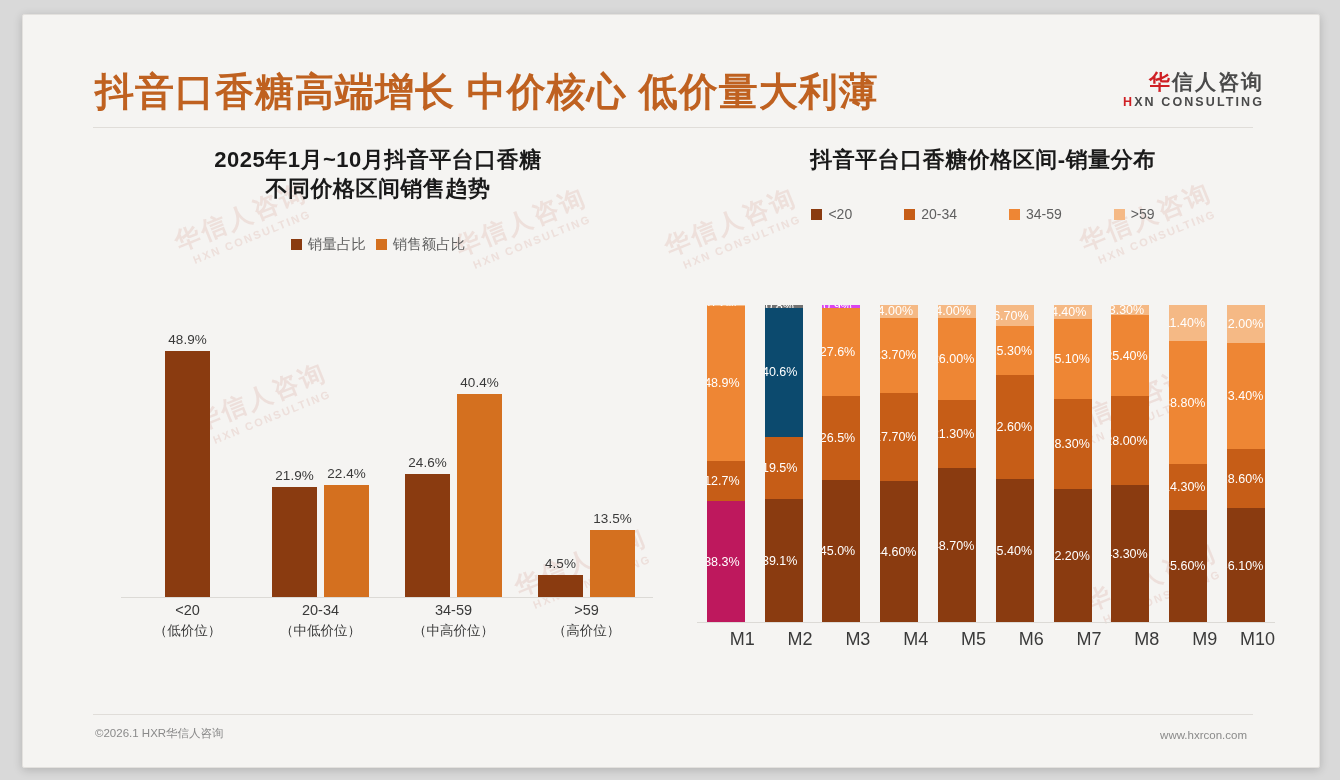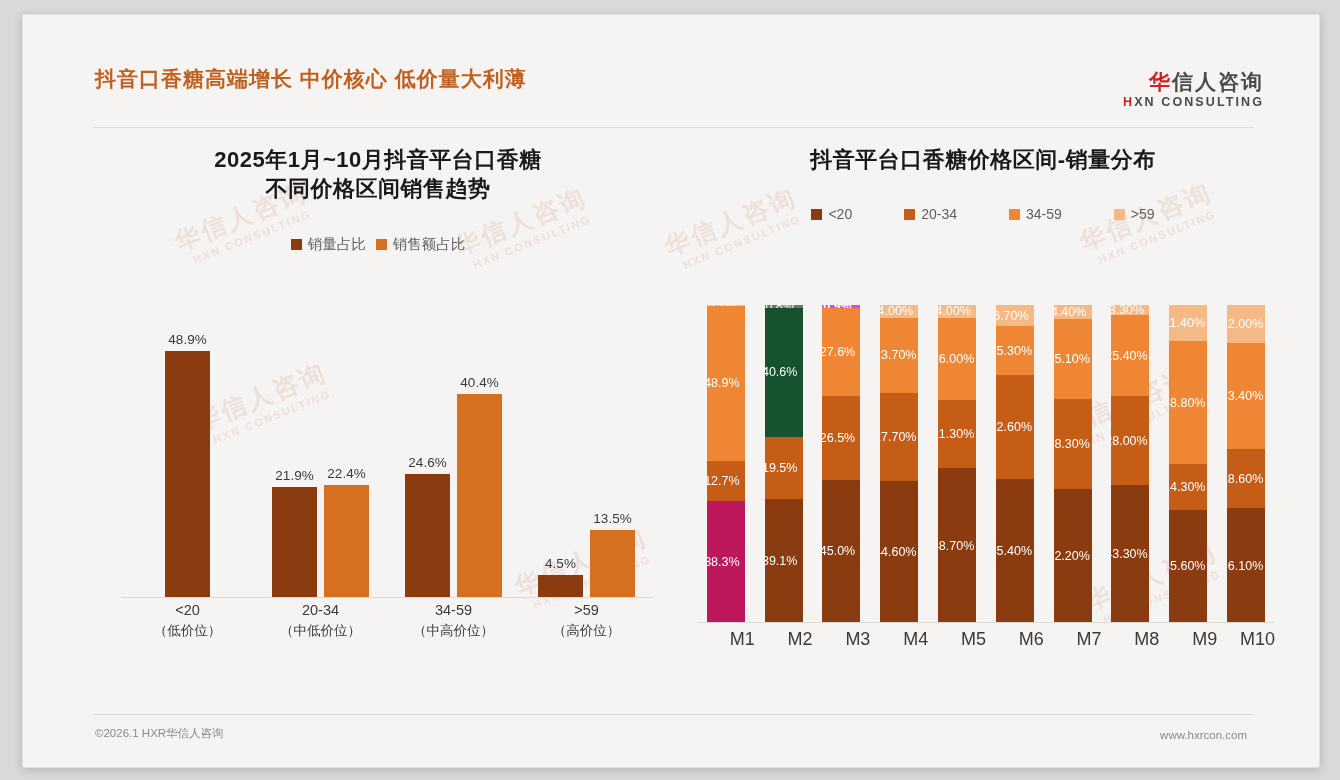--- a/index.html
+++ b/index.html
@@ -21,21 +21,21 @@
     font-family:"Liberation Sans",sans-serif;pointer-events:none;
     transform:rotate(-22deg);transform-origin:center;
     white-space:nowrap;user-select:none;
   }
   .wm .cn{font-size:25px;font-weight:700;letter-spacing:3px;display:block;}
   .wm .en{font-size:11px;font-weight:700;letter-spacing:2px;display:block;margin-left:10px;}
   
   .hdr{position:absolute;left:0;top:0;width:100%;height:95px;}
   .hdr-title{
     position:absolute;left:72px;top:50px;
-    font-size:21px;font-weight:700;color:#bf6120;letter-spacing:1px;
+    font-size:39px;font-weight:700;color:#bf6120;letter-spacing:1px;
     white-space:nowrap;
   }
   .hdr-rule{position:absolute;left:70px;top:112px;width:1160px;height:1px;background:#e0ddd9;}
   .logo{position:absolute;right:55px;top:55px;text-align:right;}
   .logo-cn{font-size:21px;font-weight:700;color:#4a4a4a;letter-spacing:2px;line-height:1.1;}
   .logo-cn .red{color:#cf1f24;}
   .logo-en{font-size:12.5px;font-weight:700;color:#4a4a4a;letter-spacing:2.1px;margin-top:2px;}
   .logo-en .red{color:#cf1f24;}
   
   .panel{position:absolute;top:130px;height:560px;}
@@ -227,34 +227,34 @@
               <div class="sseg" style="height: 38.2617%; background: #be185d;">
                 <span>38.3%</span>
               </div>
             </div>
           </div>
           <div class="scol">
             <div class="sstack">
               <div class="sseg" style="height: 0.8%; background: #737373;">
                 <span>0.8%</span>
               </div>
-              <div class="sseg" style="height: 40.6%; background: #14532d;">
+              <div class="sseg" style="height: 40.6%; background: #0c4a6e;">
                 <span>40.6%</span>
               </div>
               <div class="sseg" style="height: 19.5%; background: rgb(198, 93, 23); padding-left: 32px;">
                 <span>19.5%</span>
               </div>
               <div class="sseg" style="height: 39.1%; background: rgb(138, 59, 16);">
                 <span>39.1%</span>
               </div>
             </div>
           </div>
           <div class="scol">
             <div class="sstack">
-              <div class="sseg" style="height: 0.9%; background: #d946ef; font-weight: bold;">
+              <div class="sseg" style="height: 0.9%; background: #d946ef;">
                 <span>0.9%</span>
               </div>
               <div class="sseg" style="height: 27.6%; background: rgb(238, 134, 52);">
                 <span>27.6%</span>
               </div>
               <div class="sseg" style="height: 26.5%; background: rgb(198, 93, 23);">
                 <span>26.5%</span>
               </div>
               <div class="sseg" style="height: 45%; background: rgb(138, 59, 16);">
                 <span>45.0%</span>

